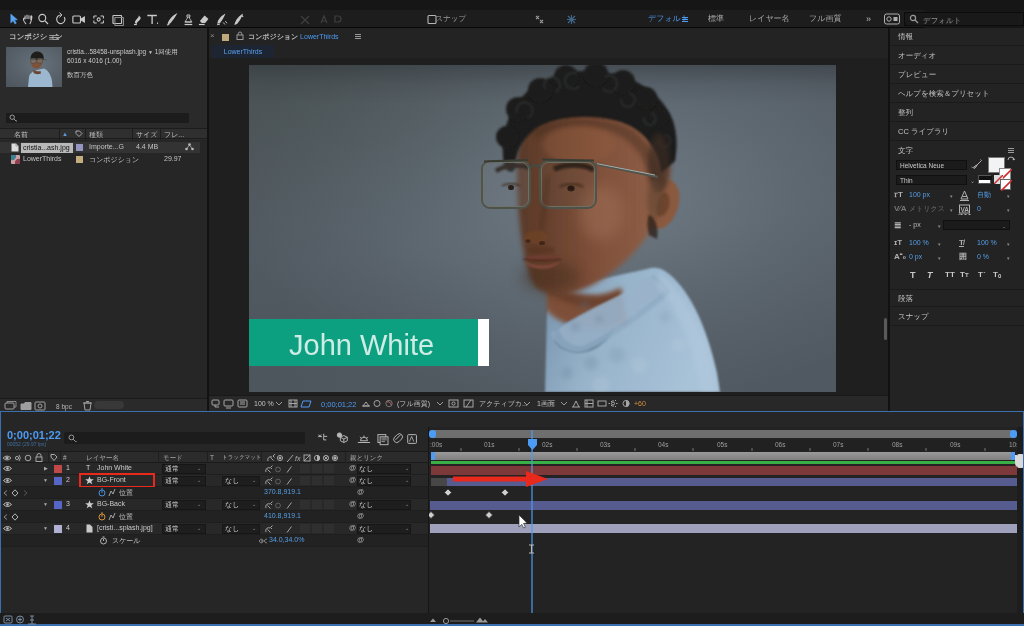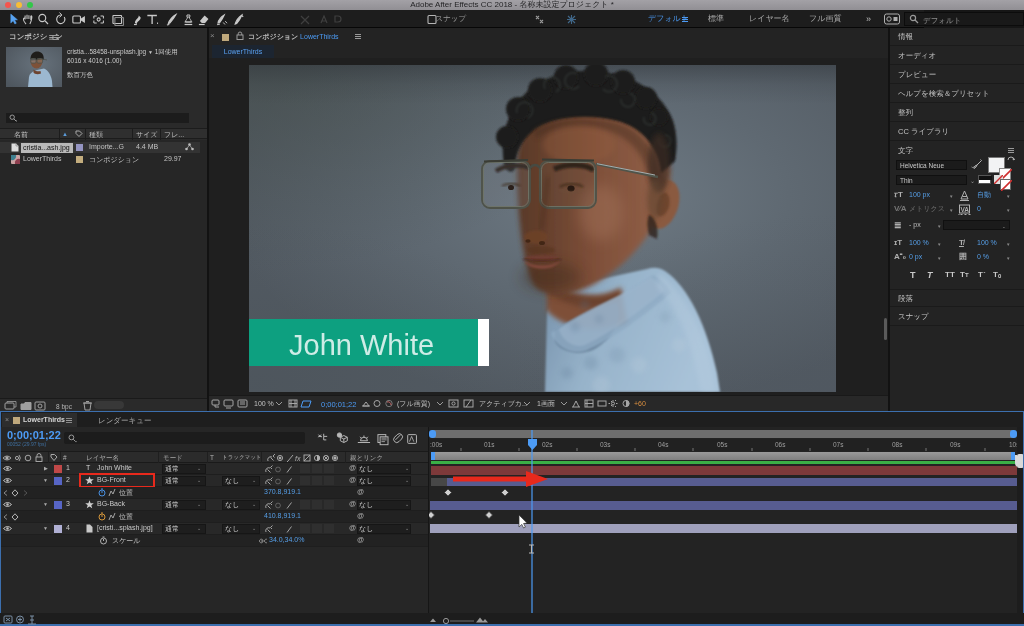--- a/index.html
+++ b/index.html
@@ -29,26 +29,20 @@
 .sect{overflow:hidden}
 .m3{position:absolute;width:6px;height:5px;border-top:1px solid #9a9a9a;border-bottom:1px solid #9a9a9a;background:linear-gradient(#9a9a9a,#9a9a9a) center/100% 1px no-repeat}
 .lrow{position:absolute;left:0;width:428px;height:12px;background:#282828;border-bottom:1px solid #1e1e1e}
 .prow{position:absolute;left:0;width:428px;height:12px;background:#222;border-bottom:1px solid #1e1e1e}
 .sw{position:absolute;top:1px;width:10px;height:9px;background:#2f2f2f}
 .dd{position:absolute;top:0.5px;height:10px;background:#1e1e1e;border:1px solid #161616}
 .at{top:0.5px;font-size:7px;color:#b0b0b0}
 svg{position:absolute}
 </style></head><body>
 <div id="app">
-  <div id="titlebar">
-    <span class="t">Adobe After Effects CC 2018 - 名称未設定プロジェクト *</span>
-    <span class="light" style="left:5px;background:#f4554e"></span>
-    <span class="light" style="left:16px;background:#f8bd35"></span>
-    <span class="light" style="left:27px;background:#32c749"></span>
-  </div>
   <div id="toolbar">
     <svg width="420" height="15" viewBox="0 0 420 15" style="left:6px">
       <g fill="none" stroke="#c9c9c9" stroke-width="1.2" transform="scale(0.955,1)">
         <path d="M5,2 L5,11 L7.5,8.8 L9.3,12 L10.8,11.2 L9,8 L12,7.8 Z" fill="#57a3f2" stroke="#57a3f2" stroke-width="0.5"></path>
         <path d="M21,12 C19,10 18,8 18.4,6.5 M20,7 L20,3.5 M22,7 L22,2.8 M24,7 L24,3.2 M26,8 L26,4 M18.4,6.5 C19,5.8 20,6.2 20,7.5 M26,4 C26.5,3.6 27.4,4 27,6 C26.8,8 26,10 25,12" stroke-width="1.1"></path>
         <circle cx="38" cy="6" r="3.6"></circle>
           <path d="M41,9 L44,12"></path>
         <path d="M57.5,3 A4.3,4.3 0 1 0 61,5"></path>
           <path d="M56,0.5 L58.5,3 L56,5.5" stroke-width="1"></path>
         <rect x="70" y="4" width="8" height="7" rx="1"></rect>
@@ -503,29 +497,20 @@
     </div>
     <div class="sect" style="top:261px;border-top:1px solid #1a1a1a">段落</div>
     <div class="sect" style="top:280px">スナップ</div>
     <div class="abs" style="left:0;top:299px;width:134px;height:84px;background:#232323"></div>
   </div>
   <div class="pdiv" style="left:207px;top:28px;width:2px;height:383px"></div>
   <div class="pdiv" style="left:888px;top:28px;width:2px;height:383px"></div>
   <div class="abs" style="left:884px;top:318px;width:3px;height:22px;background:#5a5a5a;border-radius:2px"></div>
   <div id="tl">
 
-    <div class="abs" style="left:0;top:0;width:1024px;height:15px;background:#1e1e1e">
-      <div class="abs" style="left:2px;top:1px;width:75px;height:14px;background:#2d2d2d">
-        <span class="txt" style="left:3px;top:3px;font-size:7px;color:#888">×</span>
-        <span class="abs" style="left:11px;top:4px;width:7px;height:7px;background:#bfa87c"></span>
-        <span class="txt" style="left:21px;top:3px;font-size:7px;color:#d5d5d5;font-weight:bold">LowerThirds</span>
-        <span class="m3" style="left:64px;top:5px;border-color:#888"></span>
-      </div>
-      <span class="txt" style="left:98px;top:4px;font-size:7.5px;color:#a9a9a9">レンダーキュー</span>
-    </div>
 
     <div class="abs" style="left:0;top:15px;width:428px;height:24px;background:#262626">
       <span class="txt" style="left:7px;top:2px;font-size:11px;color:#4c9bf5;font-weight:bold">0;00;01;22</span>
       <span class="txt" style="left:7px;top:14px;font-size:5px;color:#3f6f9f">00052 (29.97 fps)</span>
       <div class="abs" style="left:64px;top:5px;width:241px;height:12px;background:#1c1c1c;border-radius:2px">
         <svg width="9" height="9" viewBox="0 0 9 9" style="left:4px;top:1.5px">
             <circle cx="3.4" cy="3.4" r="2.4" fill="none" stroke="#9a9a9a"></circle>
             <path d="M5.2,5.2 L7.6,7.6 l1,0" stroke="#9a9a9a" fill="none"></path>
           </svg>
       </div>

